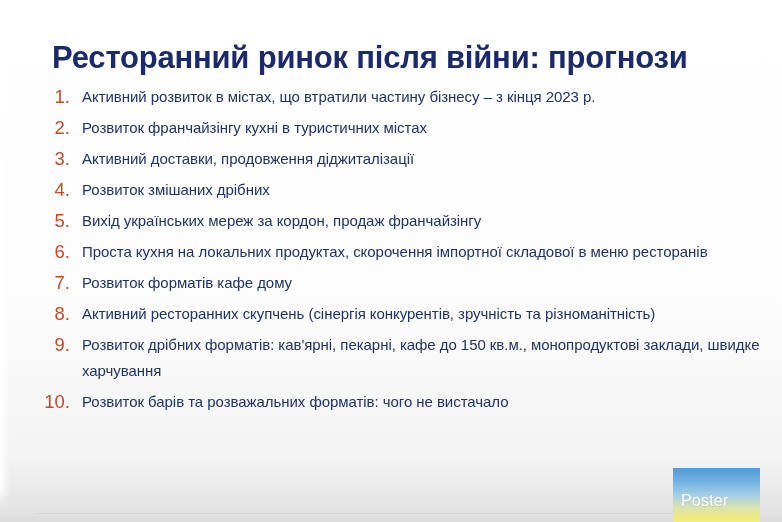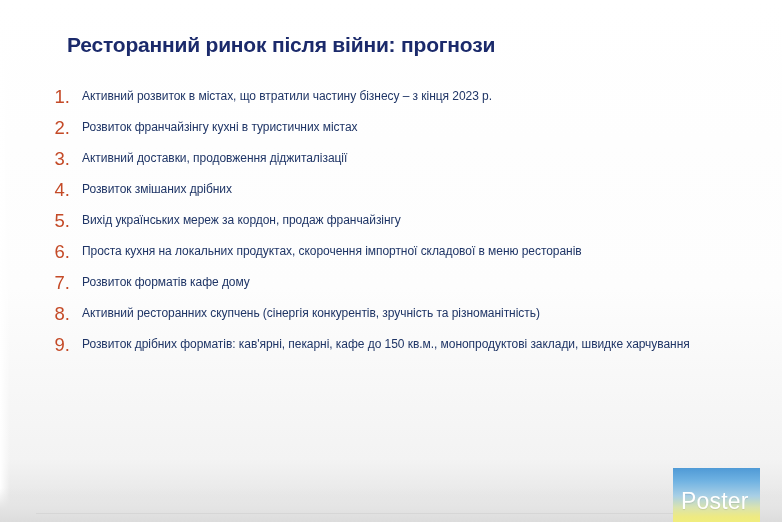--- a/index.html
+++ b/index.html
@@ -58,26 +58,25 @@
     background: #d2d2d2;
     opacity: .7;
     pointer-events: none;
   }
 
   .title {
     position: absolute;
     left: 52px;
     top: 19px;
     width: 700px;
-    font-size: 21px;
+    font-size: 31px;
     font-weight: bold;
     letter-spacing: -0.2px;
     color: #1b2a6b;
     white-space: nowrap;
-    margin-left: 15px;
   }
 
   .list {
     position: absolute;
     left: 36px;
     top: 84px;
     width: 736px;
   }
 
   .item {
@@ -92,21 +91,21 @@
     padding-right: 12px;
     box-sizing: border-box;
     font-size: 18.5px;
     line-height: 25.5px;
     color: #c44a27;
     font-weight: normal;
   }
 
   .item-text {
     flex: 1 1 auto;
-    font-size: 12px;
+    font-size: 15px;
     line-height: 25.5px;
     color: #1f3566;
     letter-spacing: -0.05px;
   }
 
   .poster-logo {
     position: absolute;
     left: 673px;
     top: 468px;
     width: 87px;
@@ -117,21 +116,21 @@
       #a8cfe6 48%,
       #d9e3b0 68%,
       #eeea82 84%,
       #f2ef7a 100%);
     overflow: hidden;
   }
   .poster-logo-text {
     position: absolute;
     left: 8px;
     top: 20px;
-    font-size: 23px;
+    font-size: 16px;
     line-height: 26px;
     color: #ffffff;
     font-weight: normal;
     letter-spacing: 0.2px;
     text-shadow: 0 1px 1px rgba(0,0,0,0.10);
   }
 </style>
 </head>
 <body>
 
@@ -181,20 +180,24 @@
     <div class="item">
       <div class="item-num">8.</div>
       <div class="item-text">Активний ресторанних скупчень (сінергія конкурентів, зручність та різноманітність)</div>
     </div>
 
     <div class="item">
       <div class="item-num">9.</div>
       <div class="item-text">Розвиток дрібних форматів: кав'ярні, пекарні, кафе до 150 кв.м., монопродуктові заклади, швидке харчування</div>
     </div>
 
+    <div class="item">
+      <div class="item-num">10.</div>
+      <div class="item-text">Розвиток барів та розважальних форматів: чого не вистачало</div>
+    </div>
 
   </div>
 
   <div class="slide-edge-bottom"></div>
   <div class="slide-edge-bottom-line"></div>
 
   <div class="poster-logo">
     <span class="poster-logo-text">Poster</span>
   </div>
 

